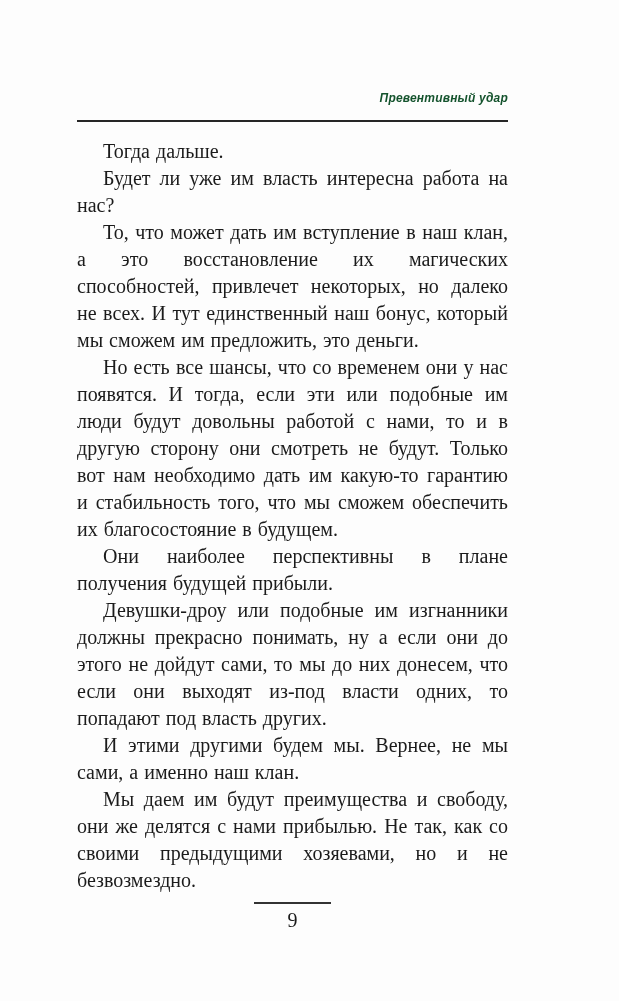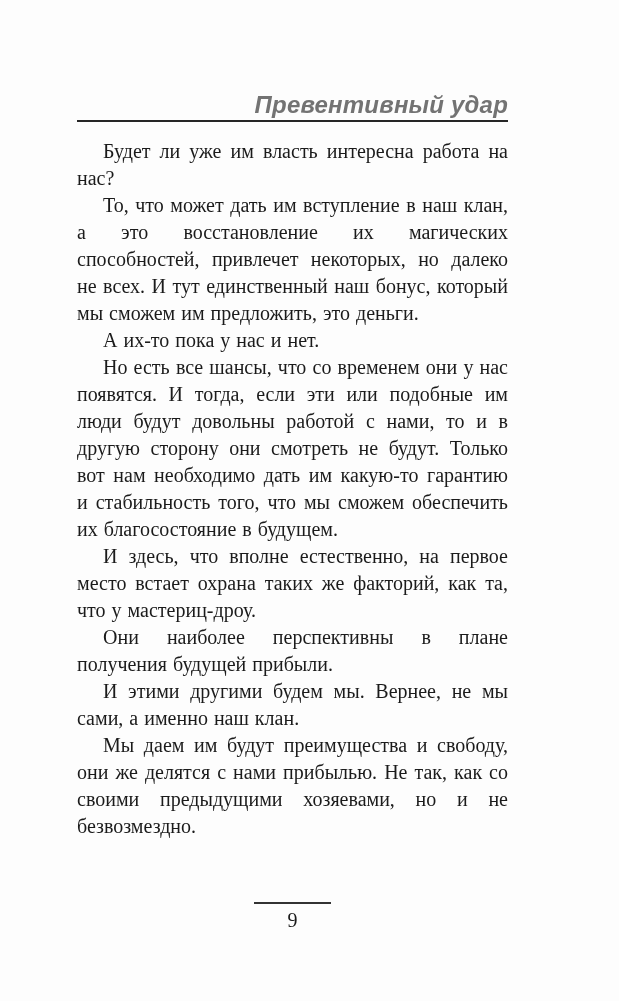--- a/index.html
+++ b/index.html
@@ -22,23 +22,23 @@
   }
   .running-head {
     position: absolute;
     top: 91px;
     left: 77px;
     width: 431px;
     text-align: right;
     font-family: "Liberation Sans", sans-serif;
     font-style: italic;
     font-weight: 600;
-    font-size: 24px;
+    font-size: 12px;
     letter-spacing: 0.2px;
-    color: #737373;
+    color: #14532d;
     white-space: nowrap;
   }
   .head-rule {
     position: absolute;
     top: 120px;
     left: 77px;
     width: 431px;
     height: 2px;
     background: #262626;
   }
@@ -82,26 +82,26 @@
 </head>
 <body>
 
 <div class="page">
 
   <div class="running-head">Превентивный удар</div>
 
   <div class="head-rule"></div>
 
   <div class="body-text">
+      <p>Тогда дальше.</p>
       <p>Будет ли уже им власть интересна работа на нас?</p>
       <p>То, что может дать им вступление в наш клан, а это восстановление их магических способностей, привлечет некоторых, но далеко не всех. И тут единственный наш бонус, который мы сможем им предложить, это деньги.</p>
-      <p>А их-то пока у нас и нет.</p>
       <p>Но есть все шансы, что со временем они у нас появятся. И тогда, если эти или подобные им люди будут довольны работой с нами, то и в другую сто­рону они смотреть не будут. Только вот нам необ­ходимо дать им какую-то гарантию и стабильность того, что мы сможем обеспечить их благосостояние в будущем.</p>
-      <p>И здесь, что вполне естественно, на первое ме­сто встает охрана таких же факторий, как та, что у мастериц-дроу.</p>
       <p>Они наиболее перспективны в плане получения будущей прибыли.</p>
+      <p>Девушки-дроу или подобные им изгнанники должны прекрасно понимать, ну а если они до это­го не дойдут сами, то мы до них донесем, что если они выходят из-под власти одних, то попадают под власть других.</p>
       <p>И этими другими будем мы. Вернее, не мы сами, а именно наш клан.</p>
       <p>Мы даем им будут преимущества и свободу, они же делятся с нами прибылью. Не так, как со свои­ми предыдущими хозяевами, но и не безвозмездно.</p>
     </div>
 
   <div class="page-footer">
     <div class="footer-rule"></div>
     <div class="page-number">9</div>
   </div>
 
 </div>

